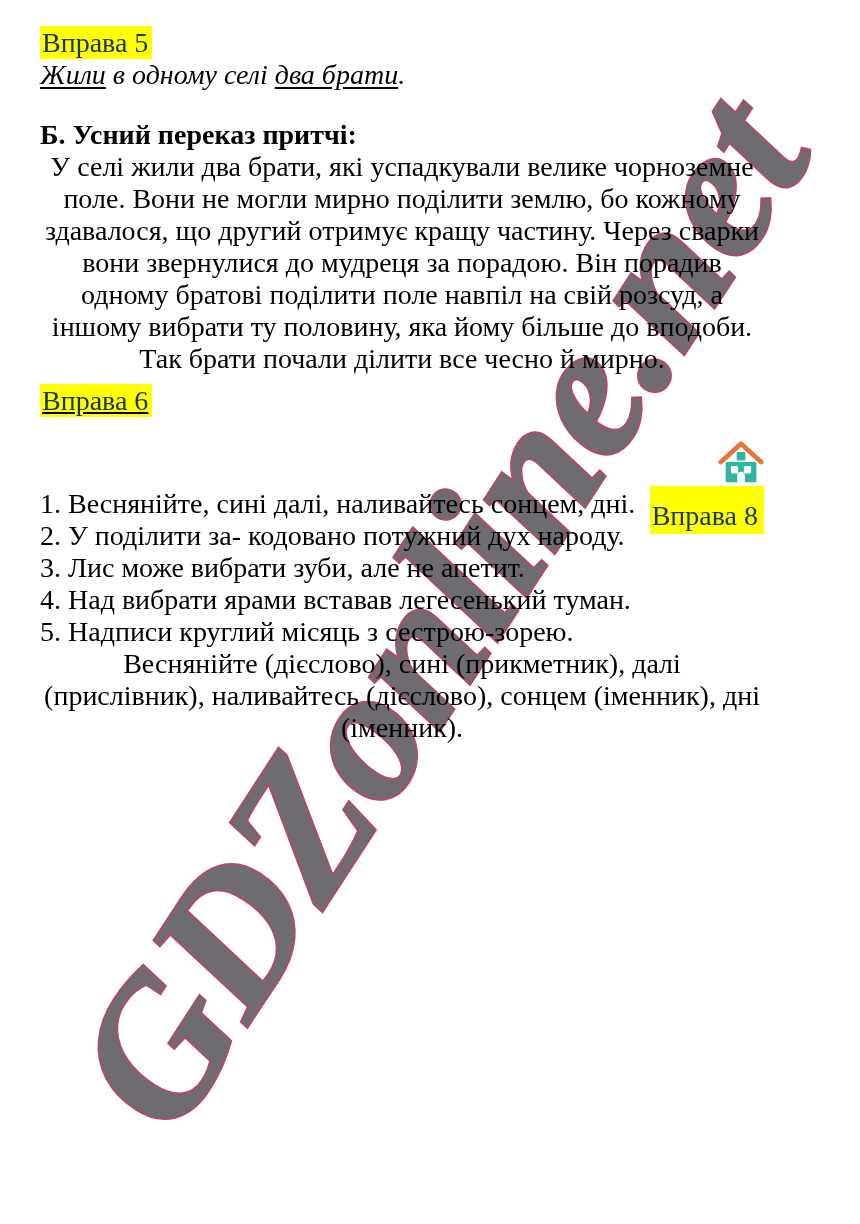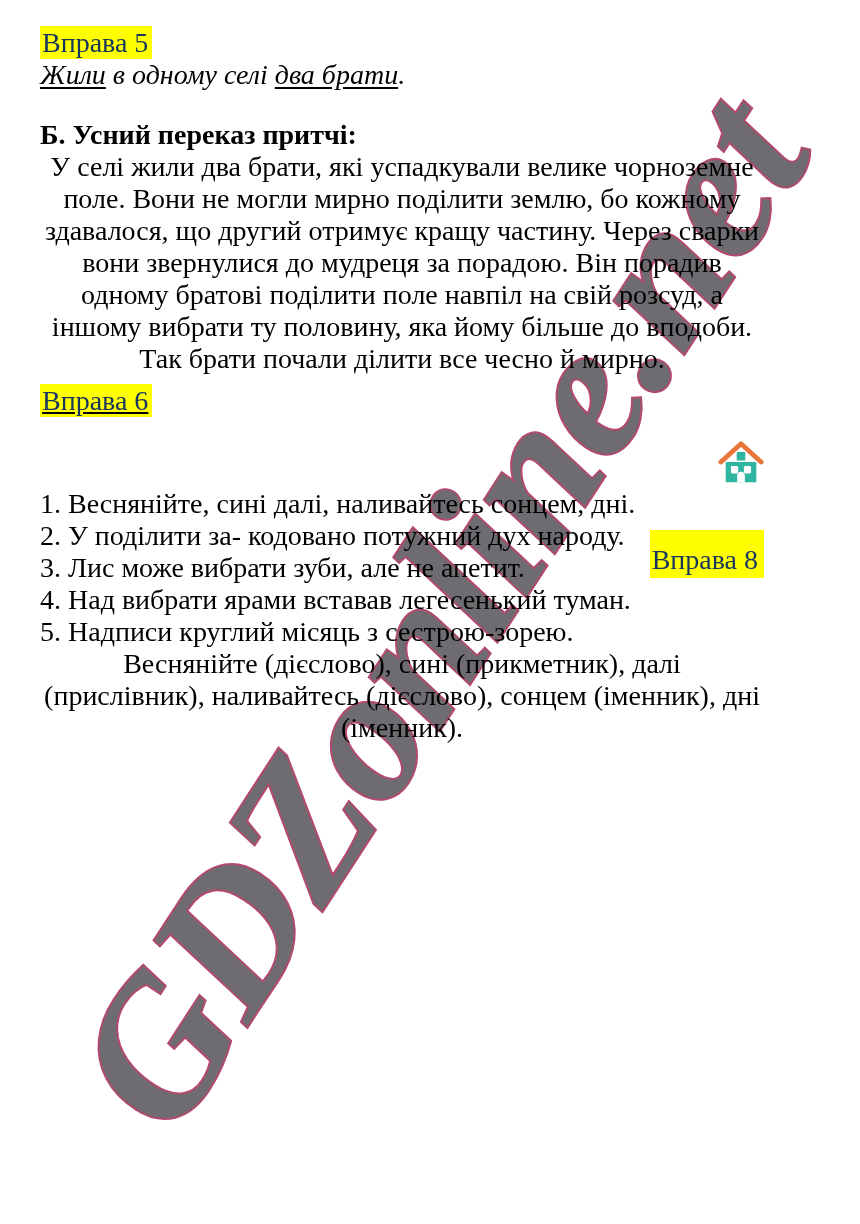--- a/index.html
+++ b/index.html
@@ -42,21 +42,20 @@
     z-index:1;
     font-size:28px;
     line-height:32px;
     color:#000000;
   }
   .line{min-height:32px;}
   .hl{
     background:var(--hl);
     color:var(--navy);
     padding:1px 4px 1px 2px;
-    margin-top:44px;
   }
   .epigraph{font-style:italic;}
   .epigraph .u{text-decoration:underline;text-underline-offset:3px;}
   .bold{font-weight:bold;margin-top:28px;}
   .para{text-align:center;}
   .ex6-label{margin-top:10px;text-decoration:underline;}
   .ex8-row{
     margin-top:23px;
     display:flex;
     align-items:flex-end;

